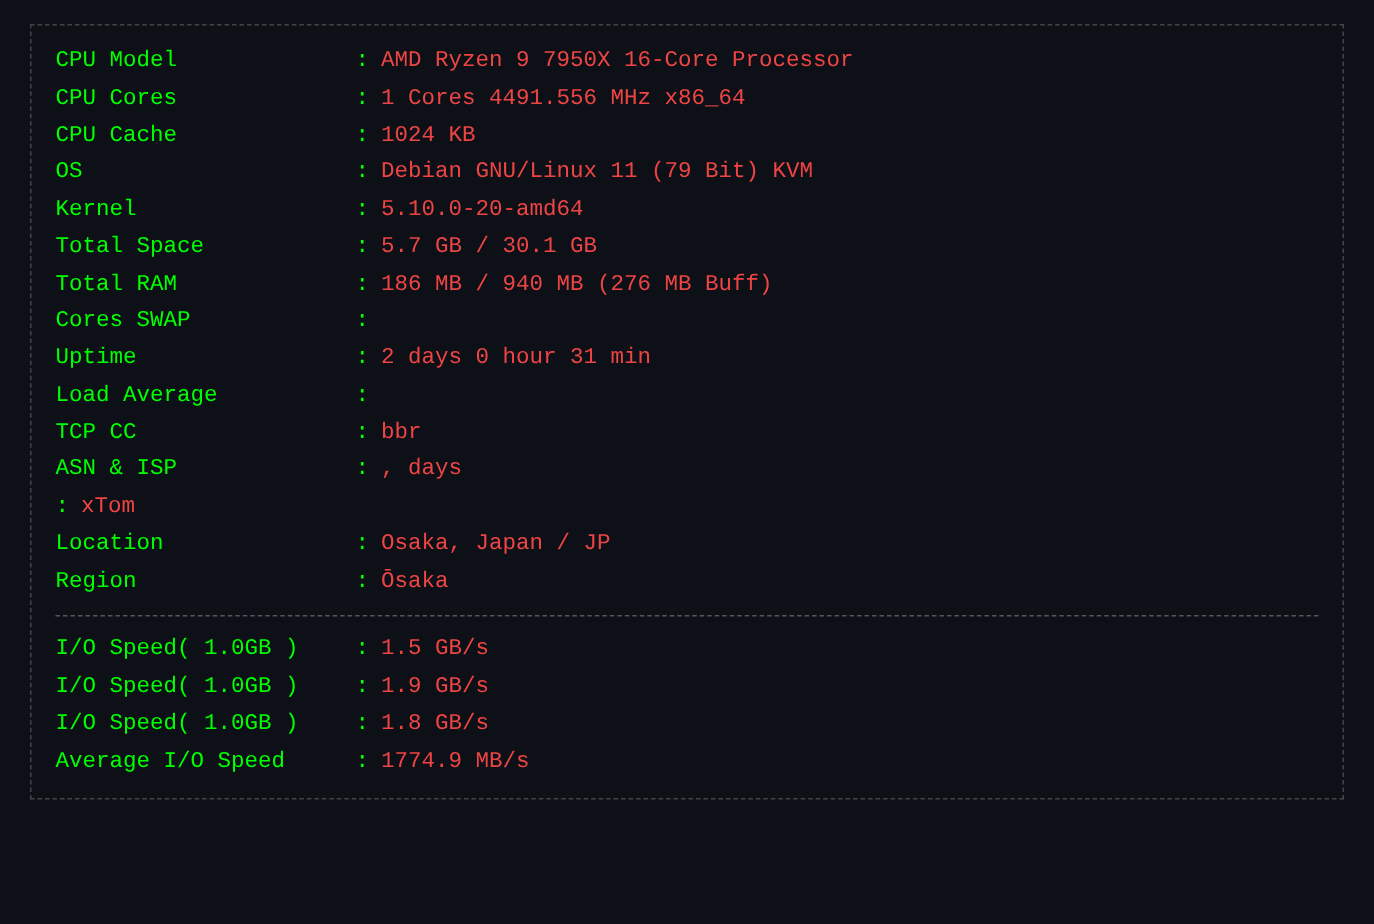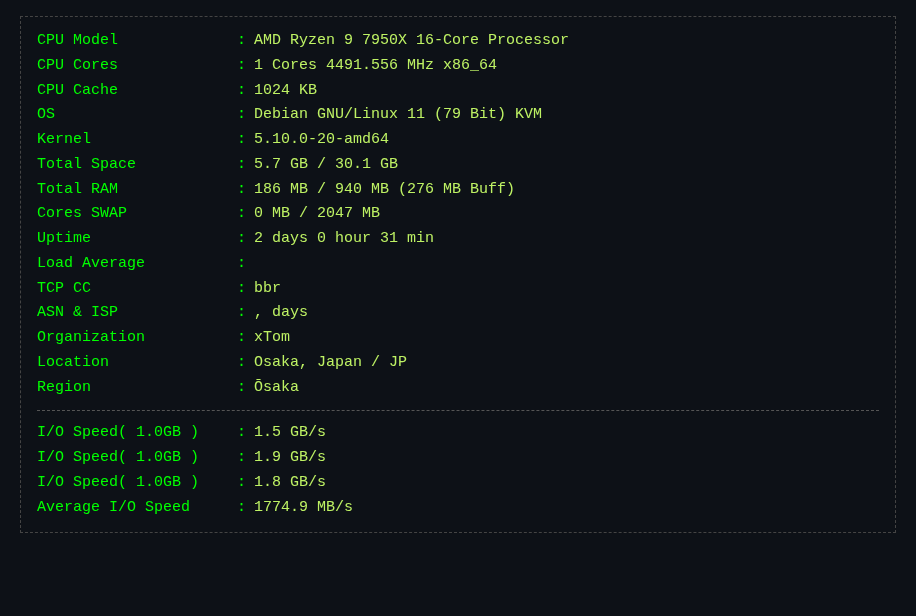--- a/index.html
+++ b/index.html
@@ -57,21 +57,21 @@
       flex-shrink: 0;
     }
 
     .separator {
       color: #00ff00;
       margin-right: 8px;
       flex-shrink: 0;
     }
 
     .value {
-      color: #bef264;
+      color: #ef4444;
     }
 
     .divider {
       border: none;
       border-top: 1px dashed #555;
       margin: 10px 0;
     }
 
     .io-section {
       margin-top: 0;
@@ -116,21 +116,20 @@
         <span class="value">5.7 GB / 30.1 GB</span>
       </div>
       <div class="info-row">
         <span class="label">Total RAM</span>
         <span class="separator">: </span>
         <span class="value">186 MB / 940 MB (276 MB Buff)</span>
       </div>
       <div class="info-row">
         <span class="label">Cores SWAP</span>
         <span class="separator">: </span>
-        <span class="value">0 MB / 2047 MB</span>
       </div>
       <div class="info-row">
         <span class="label">Uptime</span>
         <span class="separator">: </span>
         <span class="value">2 days 0 hour 31 min</span>
       </div>
       <div class="info-row">
         <span class="label">Load Average</span>
         <span class="separator">: </span>
       </div>
@@ -138,21 +137,20 @@
         <span class="label">TCP CC</span>
         <span class="separator">: </span>
         <span class="value">bbr</span>
       </div>
       <div class="info-row">
         <span class="label">ASN &amp; ISP</span>
         <span class="separator">: </span>
         <span class="value">, days</span>
       </div>
       <div class="info-row">
-        <span class="label">Organization</span>
         <span class="separator">: </span>
         <span class="value">xTom</span>
       </div>
       <div class="info-row">
         <span class="label">Location</span>
         <span class="separator">: </span>
         <span class="value">Osaka, Japan / JP</span>
       </div>
       <div class="info-row">
         <span class="label">Region</span>

